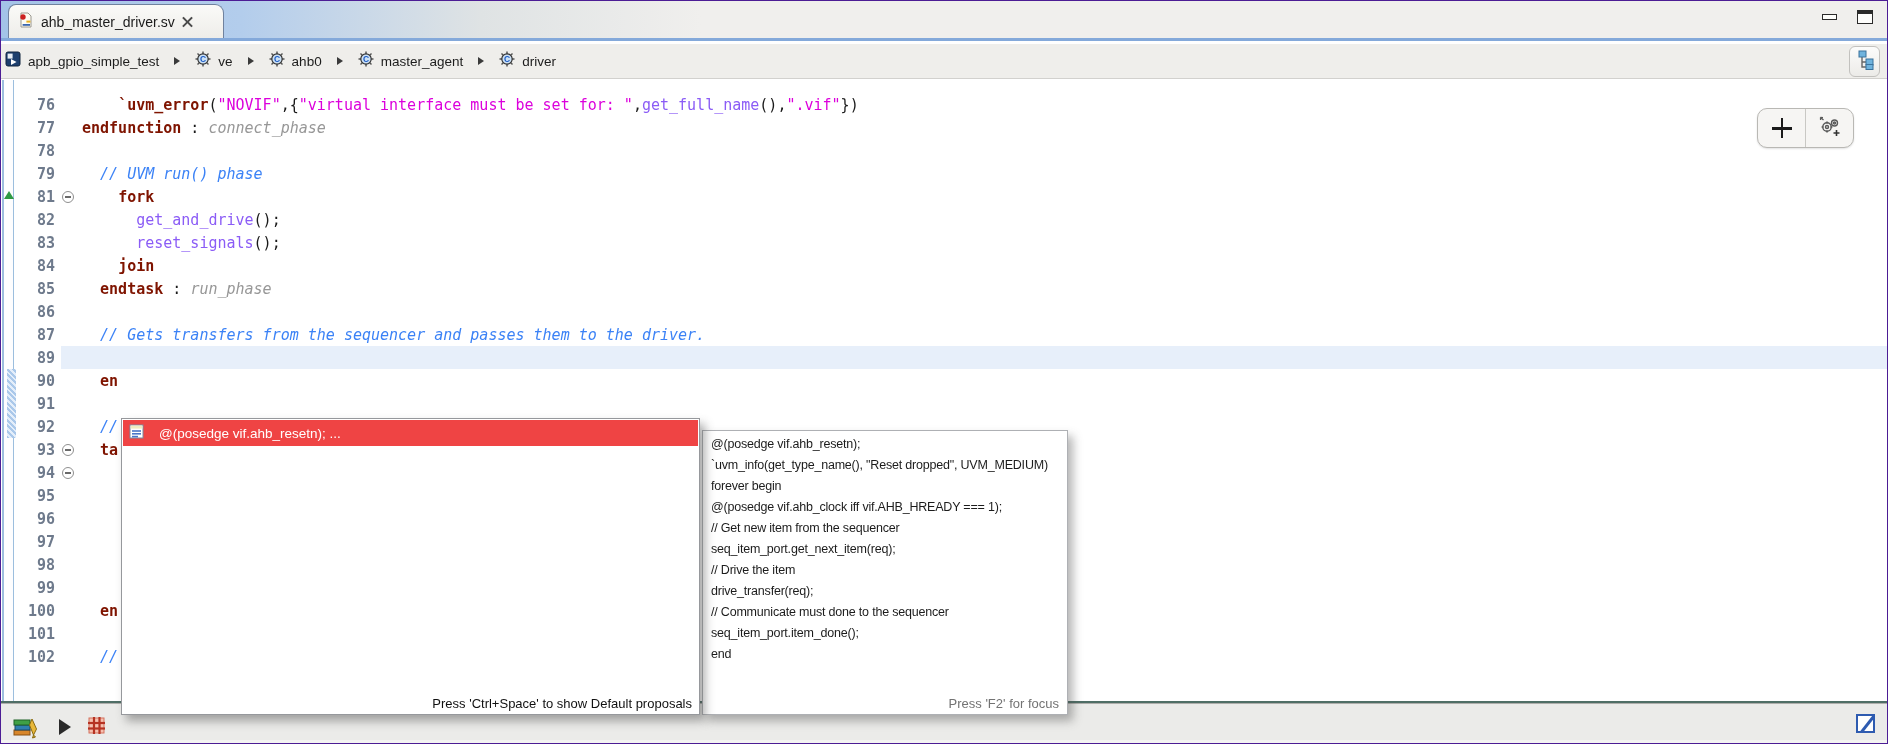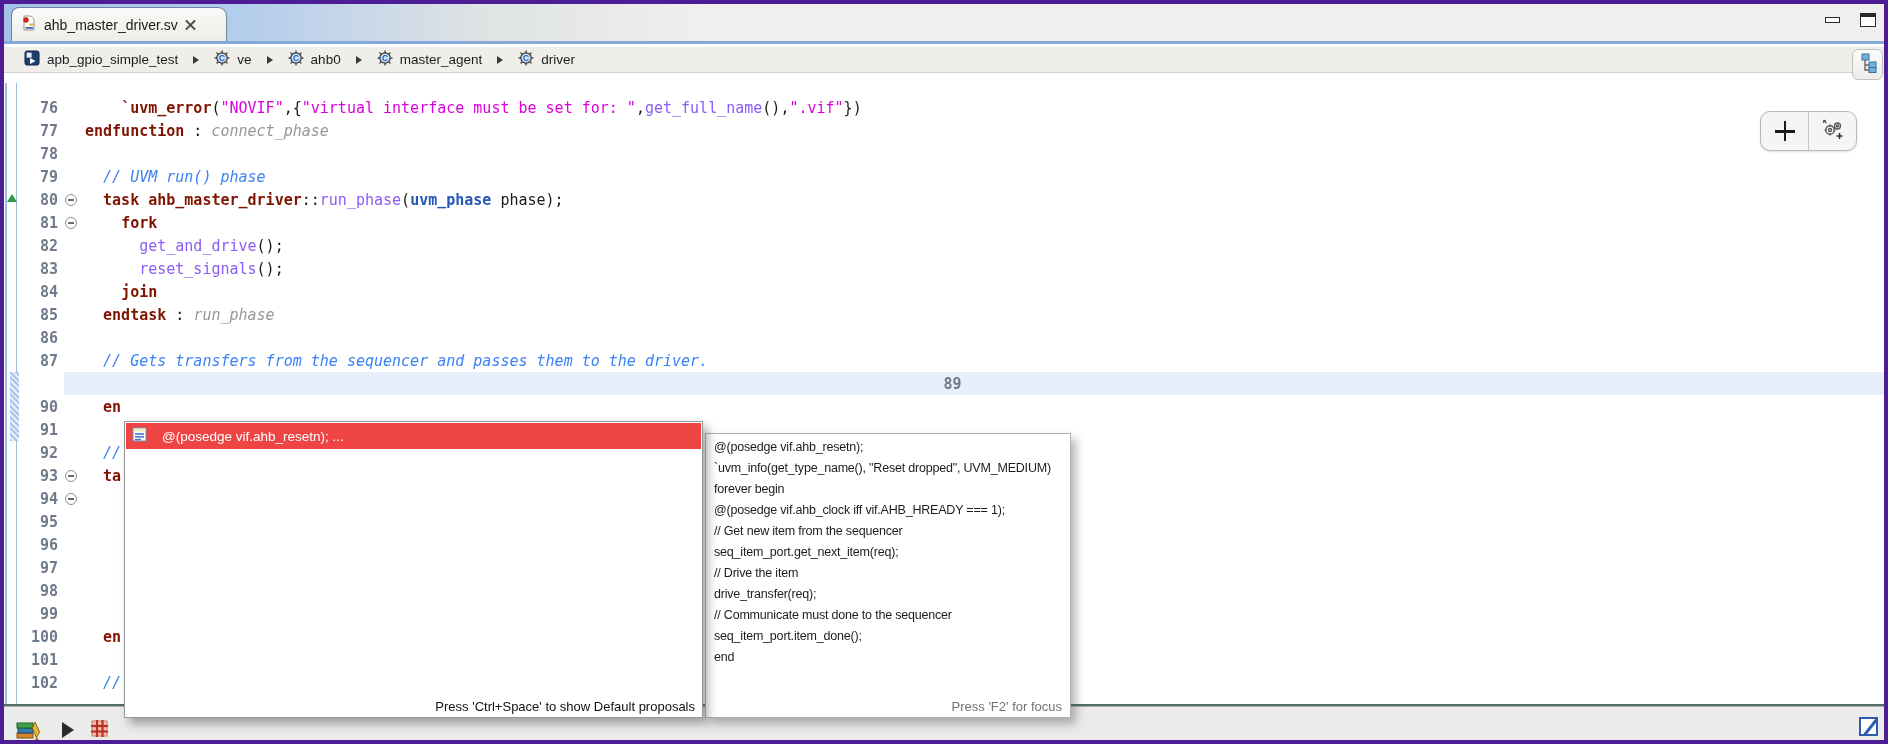--- a/index.html
+++ b/index.html
@@ -1,57 +1,57 @@
 <!DOCTYPE html>
 <html><head>
 <meta charset="utf-8">
 <style>
   * { box-sizing: border-box; margin: 0; padding: 0; }
   html,body { background:#d8d8d4; font-family:"Liberation Sans", sans-serif; }
   .window { position:relative; width:1888px; height:744px; background:#fff; overflow:hidden;
-            border:4px solid #4c1d95; }
+            border:1px solid #4c1d95; }
 
   
   .tabbar { position:absolute; left:0; top:0; width:1888px; height:40px;
     background:linear-gradient(to right,#a3c3e8 0,#b3cdec 240px,#dfe3e4 480px,#f0efed 700px,#f0efed 100%);
     border-bottom:3px solid #84a9da; }
   .tab { position:absolute; left:7px; top:3px; height:34px; min-width:216px;
     background:linear-gradient(#fafaf8,#eeede9); border:1px solid #70829e; border-bottom:none;
     border-radius:8px 9px 0 0; display:flex; align-items:center; gap:7px; padding:0 14px 0 9px; }
   .tab-title { font-size:14px; color:#1a1a1a; }
   .close-x { position:relative; width:11px; height:11px; cursor:pointer; }
   .close-x::before,.close-x::after { content:""; position:absolute; left:-1px; top:5px; width:13px; height:2px;
     background:#4a4a4a; }
   .close-x::before { transform:rotate(45deg);} .close-x::after{ transform:rotate(-45deg);}
   .win-controls { position:absolute; right:16px; top:9px; display:flex; gap:20px; align-items:center; }
   .min-ic { width:15px; height:6px; border:1.5px solid #2a2a2a; background:#fdfdfb; }
   .max-ic { width:16px; height:14px; border:1.5px solid #2a2a2a; border-top-width:4px; background:#fdfdfb; }
 
   
-  .crumbbar { position:absolute; left:0; top:43px; width:1888px; height:26px; background:#efeeeb;
-    border-bottom:1px solid #d2d1ce; display:flex; align-items:center; padding-left:20px; gap:15px; }
+  .crumbbar { position:absolute; left:0; top:43px; width:1888px; height:35px; background:#efeeeb;
+    border-bottom:1px solid #d2d1ce; display:flex; align-items:center; padding-left:4px; gap:15px; }
   .crumb { display:flex; align-items:center; gap:7px; cursor:pointer; }
   .crumb-label { font-size:13.5px; color:#1c1c1c; }
   .crumb-sep { width:0; height:0; border-left:6px solid #3a3a3a; border-top:4.5px solid transparent;
     border-bottom:4.5px solid transparent; }
   .outline-btn { position:absolute; right:9px; top:2px; width:31px; height:31px; border:1px solid #c2c1be;
     border-radius:6px; background:linear-gradient(#fcfcfb,#ecebe8); display:flex; align-items:center;
     justify-content:center; cursor:pointer; }
 
   
   .editor { position:absolute; left:0; top:79px; width:1888px; height:621px; background:#fff; overflow:hidden; }
   .ruler { position:absolute; left:1px; top:0; width:12px; height:100%; background:#fdfdfe;
     border-left:2px solid #9cbede; border-right:1px solid #9cbede; }
   .annotation-arrow { position:absolute; left:3px; top:111px; width:0; height:0;
     border-left:5px solid transparent; border-right:5px solid transparent; border-bottom:8px solid #2f9a44; }
   .change-hatch { position:absolute; left:3px; top:289px; width:9px; height:69px;
     background:repeating-linear-gradient(45deg,#aac8ea 0 2px,#e4eefa 2px 4px); }
   .rows { position:absolute; left:13px; top:13px; right:0; }
   .row { display:flex; height:23px; align-items:center; }
-  .row.current { background:linear-gradient(to right, rgba(0,0,0,0) 0 47px, #e7effa 47px 100%);justify-content:center; }
+  .row.current { background:linear-gradient(to right, rgba(0,0,0,0) 0 47px, #e7effa 47px 100%); }
   .num { width:44px; text-align:right; padding-right:3px; font-family:"DejaVu Sans Mono",monospace;
     font-size:15px; color:#6e7a8c; flex:none;font-weight:bold; }
   .foldc { width:20px; flex:none; display:flex; align-items:center; justify-content:center; }
   .foldicon { width:12px; height:12px; border:1px solid #8f8f8f; border-radius:50%; background:#fff;
     position:relative; cursor:pointer; }
   .foldicon::before { content:""; position:absolute; left:2px; top:4.5px; width:6px; height:1.5px; background:#6a6a6a; }
   .codeline { font-family:"DejaVu Sans Mono",monospace; font-size:15px; white-space:pre; padding-left:4px; }
   .tk-pl { color:#1a1a1a; }
   .tk-kw { color:#7f1400; font-weight:bold; }
   .tk-ty { color:#2757b8; font-weight:bold; }
@@ -241,27 +241,20 @@
         </div>
         <div class="row">
           <span class="num">78</span>
           <span class="foldc"></span>
           <span class="codeline"></span>
         </div>
         <div class="row">
           <span class="num">79</span>
           <span class="foldc"></span>
           <span class="codeline"><span class="tk-pl">  </span><span class="tk-cmt">// UVM run() phase</span></span>
-        </div>
-        <div class="row">
-          <span class="num">80</span>
-          <span class="foldc">
-            <span class="foldicon"></span>
-          </span>
-          <span class="codeline"><span class="tk-pl">  </span><span class="tk-kw">task</span><span class="tk-pl"> </span><span class="tk-kw">ahb_master_driver</span><span class="tk-pl">::</span><span class="tk-fn">run_phase</span><span class="tk-pl">(</span><span class="tk-ty">uvm_phase</span><span class="tk-pl"> phase);</span></span>
         </div>
         <div class="row">
           <span class="num">81</span>
           <span class="foldc">
             <span class="foldicon"></span>
           </span>
           <span class="codeline"><span class="tk-pl">    </span><span class="tk-kw">fork</span></span>
         </div>
         <div class="row">
           <span class="num">82</span>

